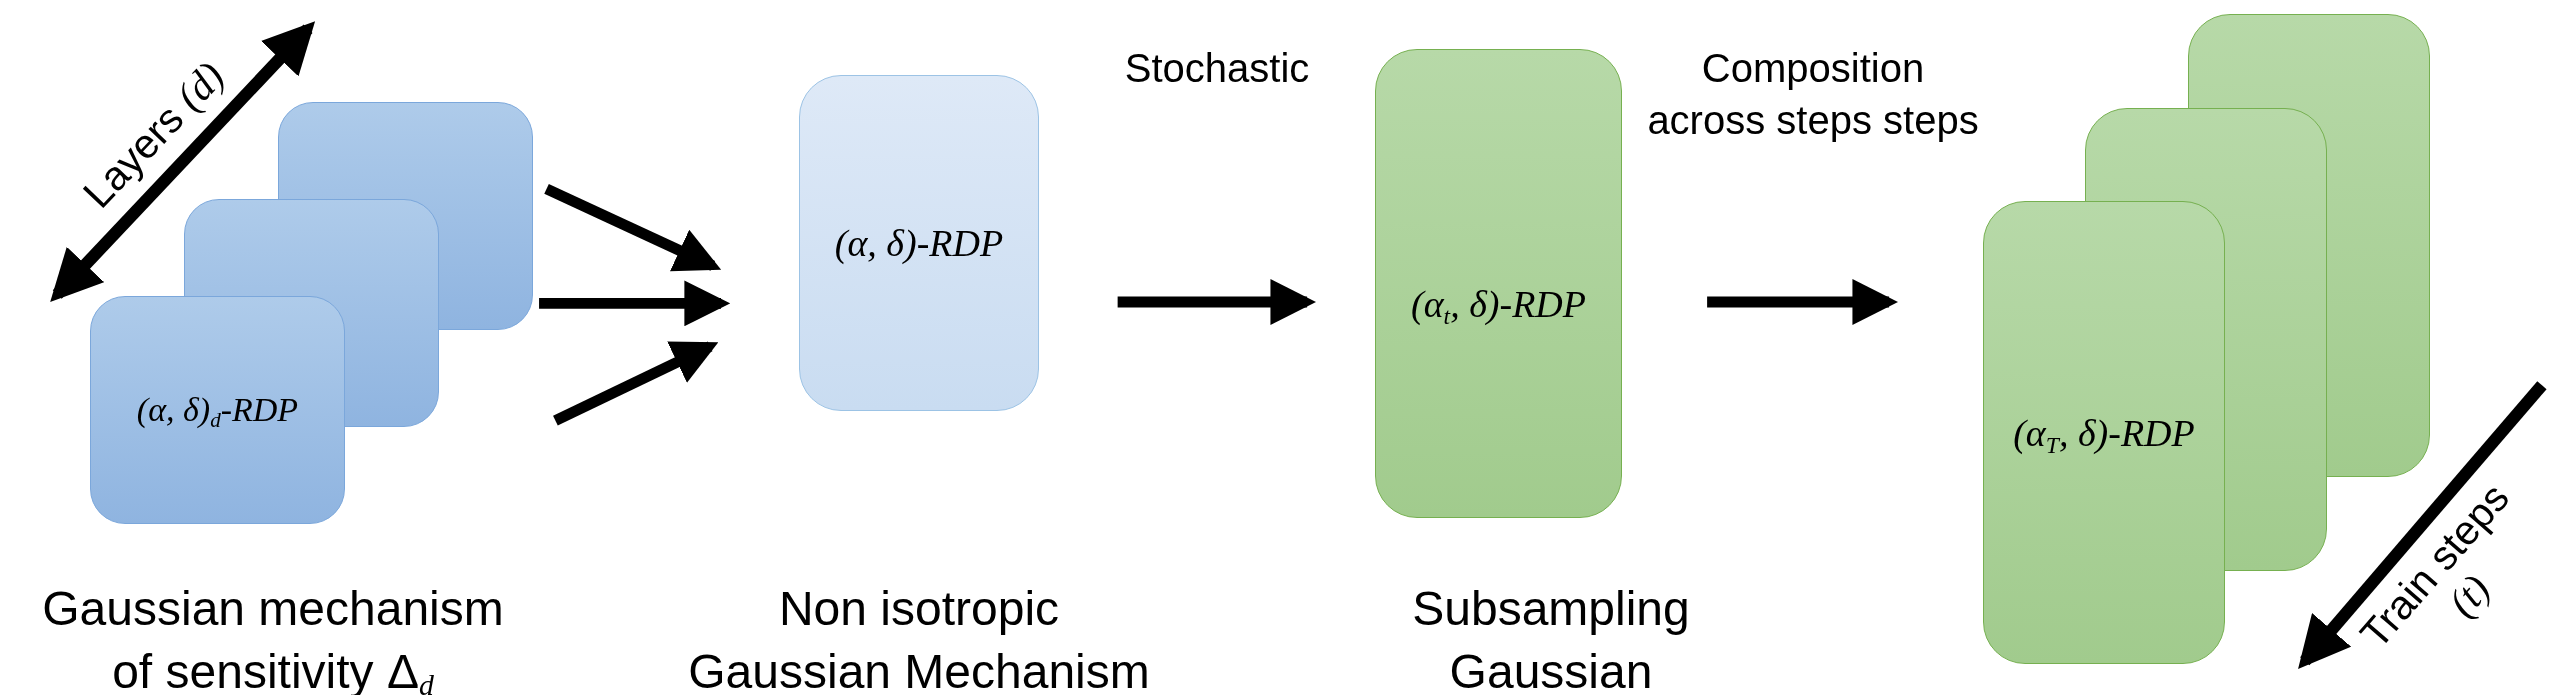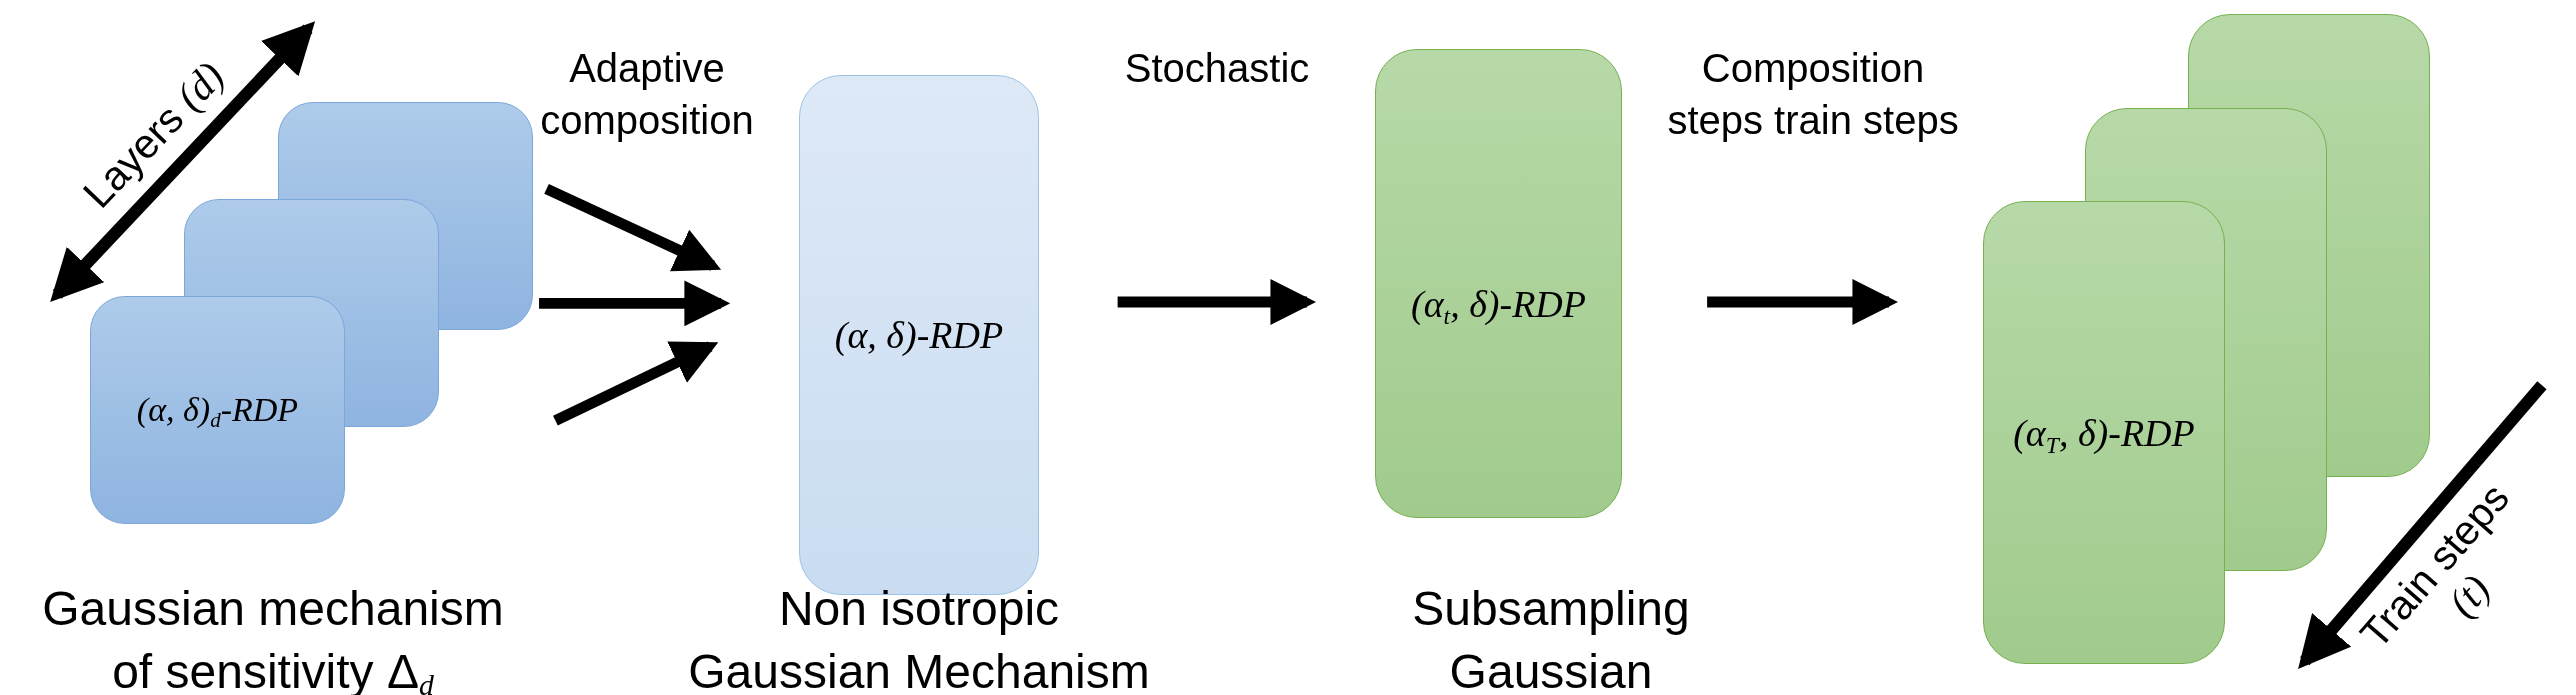--- a/index.html
+++ b/index.html
@@ -86,26 +86,22 @@
   <div class="card blue" style="left:184px; top:199px;"></div>
   <div class="card blue" style="left:90px; top:296px;">
     <span class="badge-text small"><span>(α, δ)</span><sub>d</sub><span>-RDP</span></span>
   </div>
 
   <div class="caption" style="left:273px; top:549px;">
     <div>Gaussian mechanism</div>
     <div><span>of sensitivity </span><span class="delta">Δ</span><sub>d</sub></div>
   </div>
 
-  <div class="translabel" style="left:647px; top:42px;">
-    <div>Adaptive</div>
-    <div>composition</div>
-  </div>
 
-  <div class="card pale" style="left:799px; top:75px; width:240px; height:520px;">
+  <div class="card pale" style="left:799px; top:75px; width:240px; height:336px;">
     <span class="badge-text"><span>(α, δ)</span><sub></sub><span>-RDP</span></span>
   </div>
   <div class="caption" style="left:919px; top:549px;">
     <div>Non isotropic</div>
     <div>Gaussian Mechanism</div>
   </div>
 
   <div class="translabel" style="left:1217px; top:42px;">
     <div>Stochastic</div>
   </div>
@@ -113,21 +109,21 @@
   <div class="card green" style="left:1375px; top:49px; width:247px; height:469px;">
     <span class="badge-text pad-low"><span>(α</span><sub>t</sub><span>, δ)-RDP</span></span>
   </div>
   <div class="caption" style="left:1551px; top:549px;">
     <div>Subsampling</div>
     <div>Gaussian</div>
   </div>
 
   <div class="translabel" style="left:1813px; top:42px;">
     <div>Composition</div>
-    <div>steps train steps</div>
+    <div>across steps steps</div>
   </div>
 
   <div class="card green" style="left:2188px; top:14.3px; width:242px; height:463px;"></div>
   <div class="card green" style="left:2085px; top:108px; width:242px; height:463px;"></div>
   <div class="card green" style="left:1983px; top:201px; width:242px; height:463px;">
     <span class="badge-text"><span>(α</span><sub>T</sub><span>, δ)-RDP</span></span>
   </div>
 
   <div class="axis-label" style="left:2452px; top:581px; transform:translate(-50%,-50%) rotate(-49deg);">
     <div>Train steps</div>

